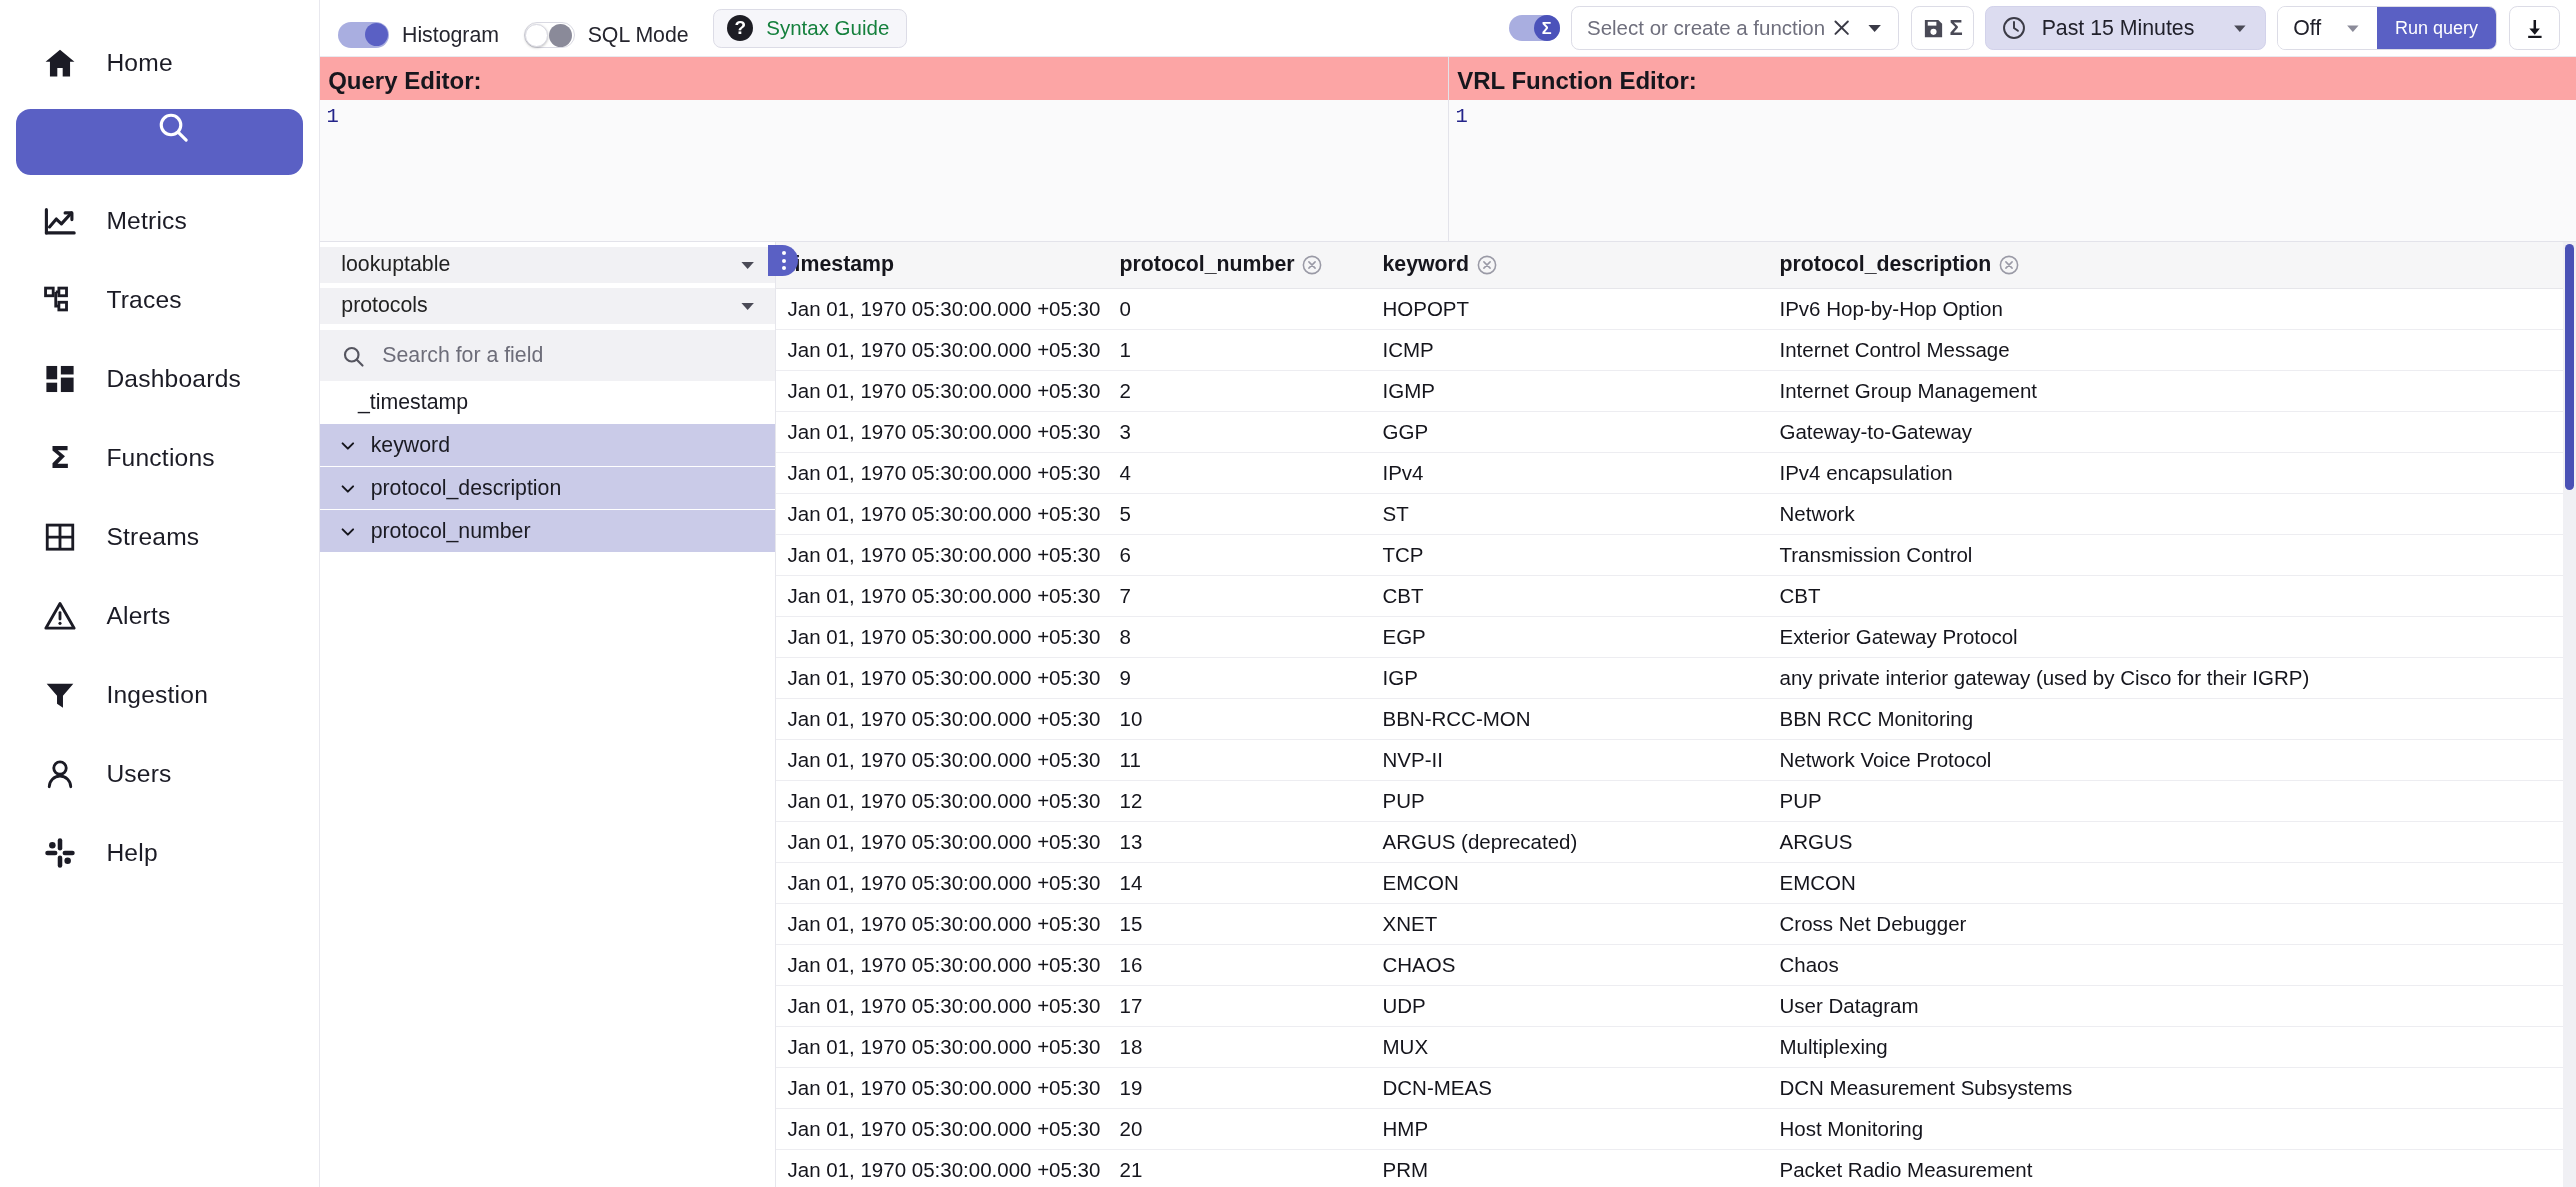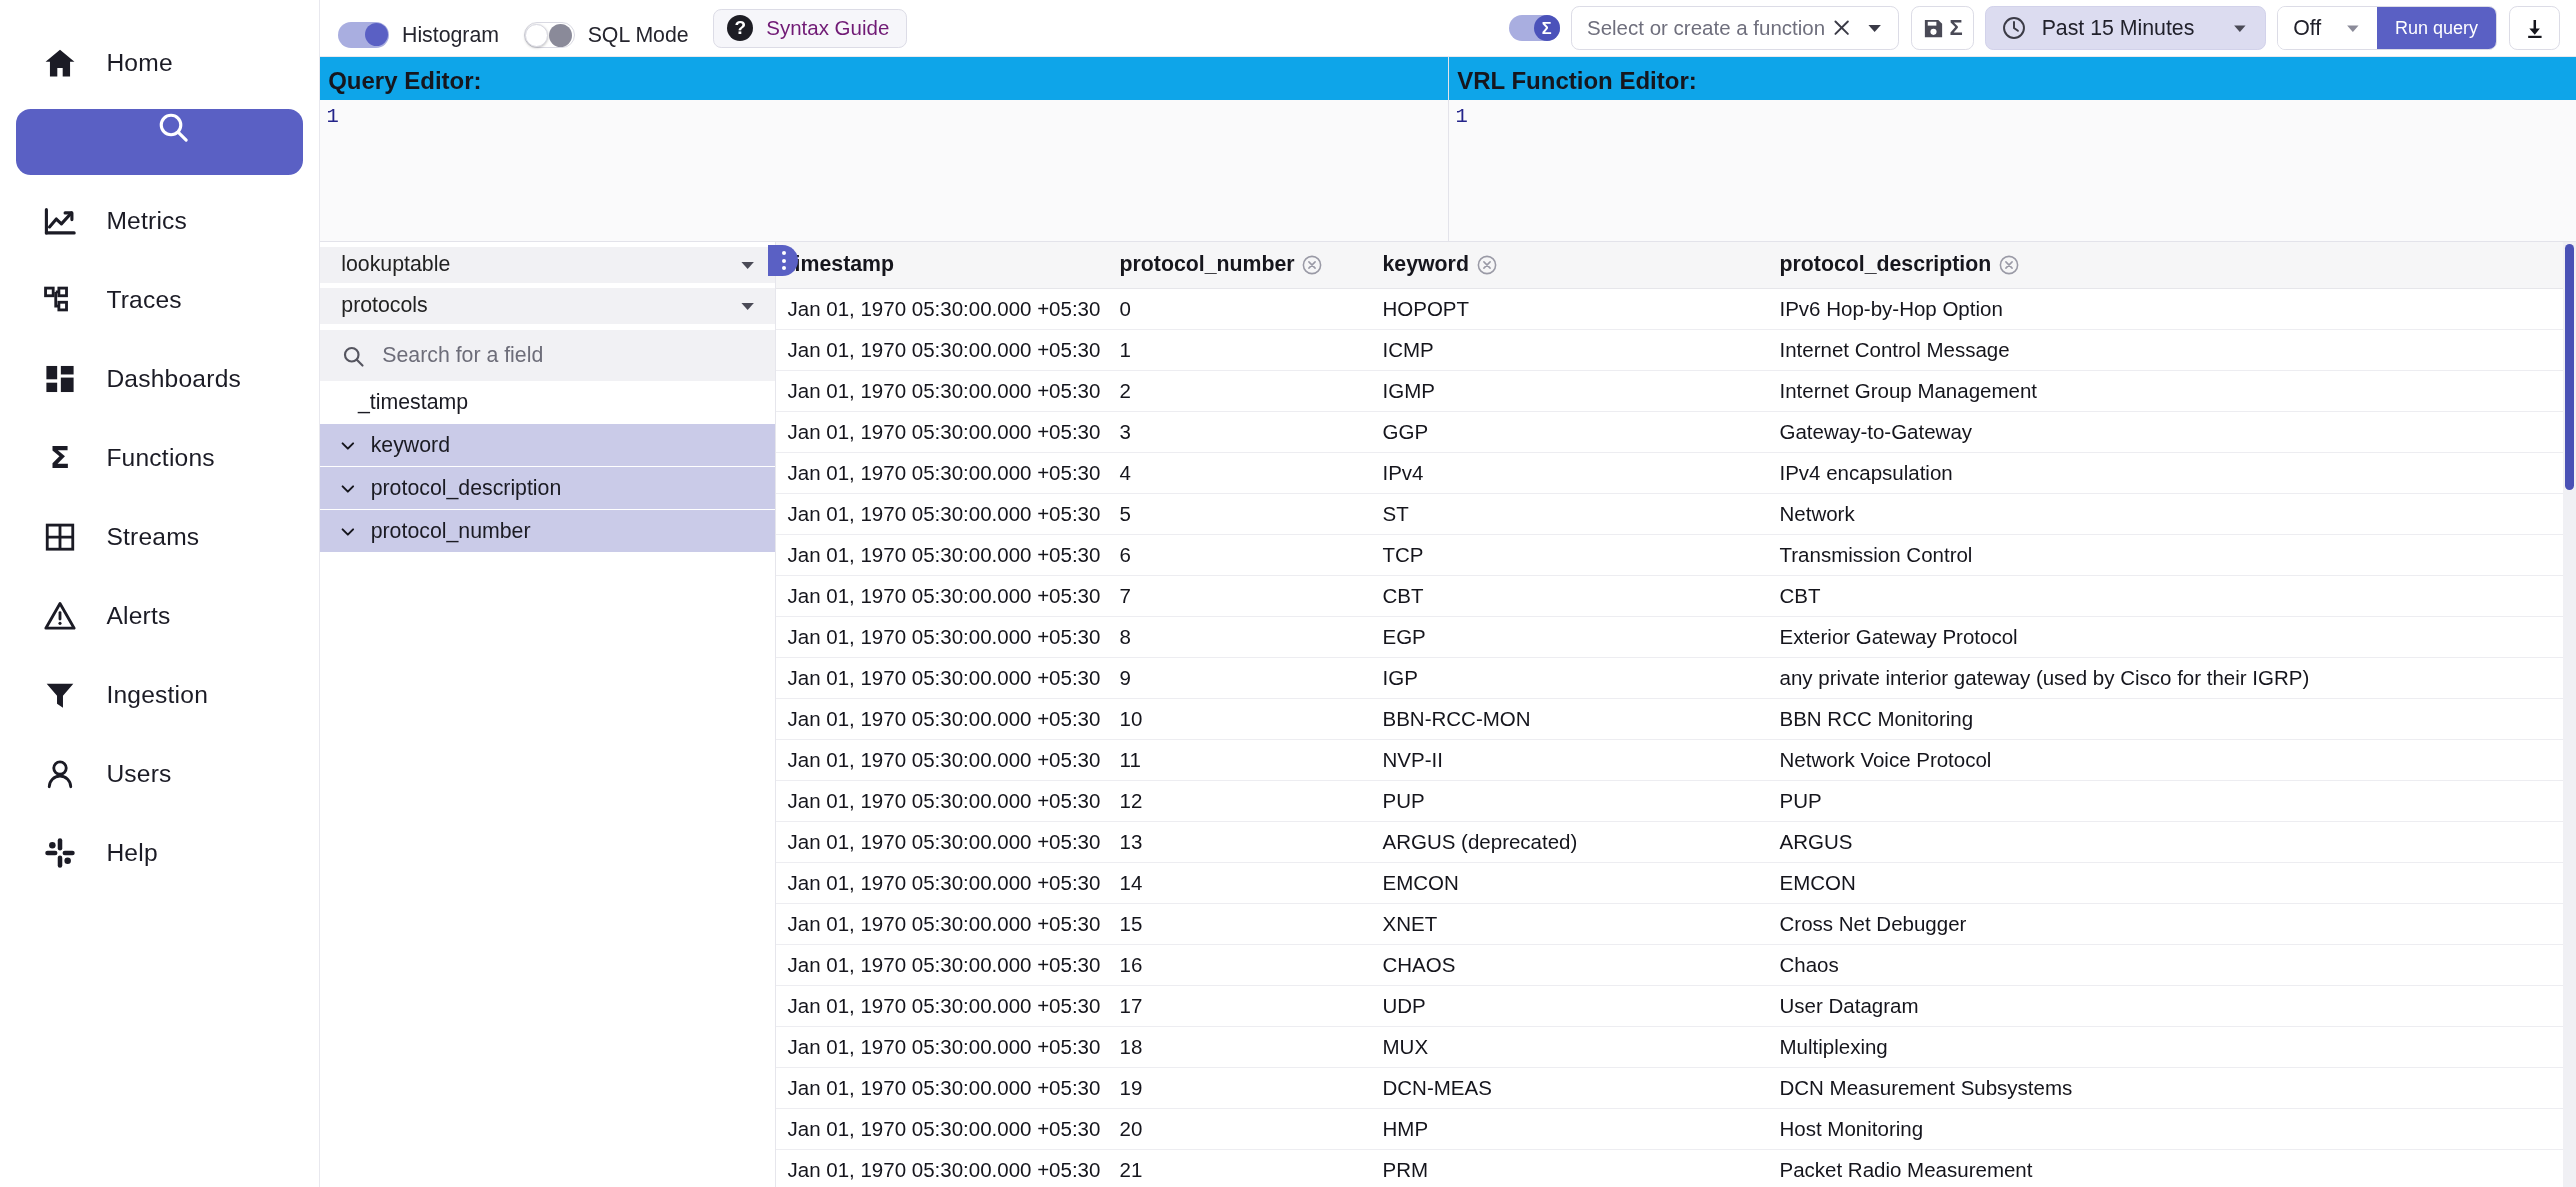--- a/index.html
+++ b/index.html
@@ -69,21 +69,21 @@
   .syntax-btn {
     display: flex; align-items: center; gap: 13px;
     height: 39px; padding: 0 16.4px 0 13px;
     background: #f6f6fa; border: 1.6px solid #dcdce6; border-radius: 8.2px;
     cursor: pointer;
   }
   .syntax-btn .qmark {
     width: 26px; height: 26px; border-radius: 50%; background: #1d1d24; color: #fff;
     font-size: 19px; font-weight: bold; display:flex; align-items:center; justify-content:center;
   }
-  .syntax-btn .lbl { font-size: 20.5px; color: #701a75; }
+  .syntax-btn .lbl { font-size: 20.5px; color: #15803d; }
 
   .func-select {
     width: 328px; height: 44px;
     border: 1.6px solid #dcdce6; border-radius: 8.2px; background: #fff;
     display: flex; align-items: center; padding: 0 13px 0 14.8px; cursor: pointer;
   }
   .func-select .ph { font-size: 20.5px; color: #6f6f7d; flex: 1 1 auto; white-space: nowrap; }
   .icon-x, .icon-caret { flex: 0 0 auto; display: flex; align-items: center; justify-content: center; }
   .icon-x svg { width: 21.3px; height: 21.3px; }
   .icon-caret svg { width: 21.3px; height: 21.3px; margin-left: 11.5px; }
@@ -110,21 +110,21 @@
     background: #fff; display: flex; align-items: center; gap: 21.3px; padding: 0 14.8px; cursor: pointer;
   }
   .combo .off-part .lbl { font-size: 21.3px; color: #21212b; }
   .combo .off-part svg { width: 19.7px; height: 19.7px; display: block; }
   .combo .run-part {
     background: #5a60c4; color: #fff; display: flex; align-items: center; padding: 4px 18px;
     font-size: 18px; cursor: pointer; white-space: nowrap;
   }
 
   
-  .editors { display: flex; height: 184px; flex: 0 0 184px; background: #0ea5e9; }
+  .editors { display: flex; height: 184px; flex: 0 0 184px; background: #fca5a5; }
   .editor-pane { flex: 1 1 50%; display: flex; flex-direction: column; min-width: 0; }
   .editor-pane.right { border-left: 1.6px solid #e3e3ea; }
   .editor-title { font-size: 24px; font-weight: bold; color: #16161d; padding: 9.9px 0 4.9px 8.2px; }
   .editor-body { flex: 1 1 auto; background: #fafafb; display: flex; }
   .editor-gutter { font-size: 20.5px; color: #24248a; padding: 4.9px 0 0 6.6px; font-family: "Liberation Mono", monospace; }
 
   
   .content { flex: 1 1 auto; display: flex; min-height: 0; border-top: 1.6px solid #e3e3ea; position: relative; }
 
   

